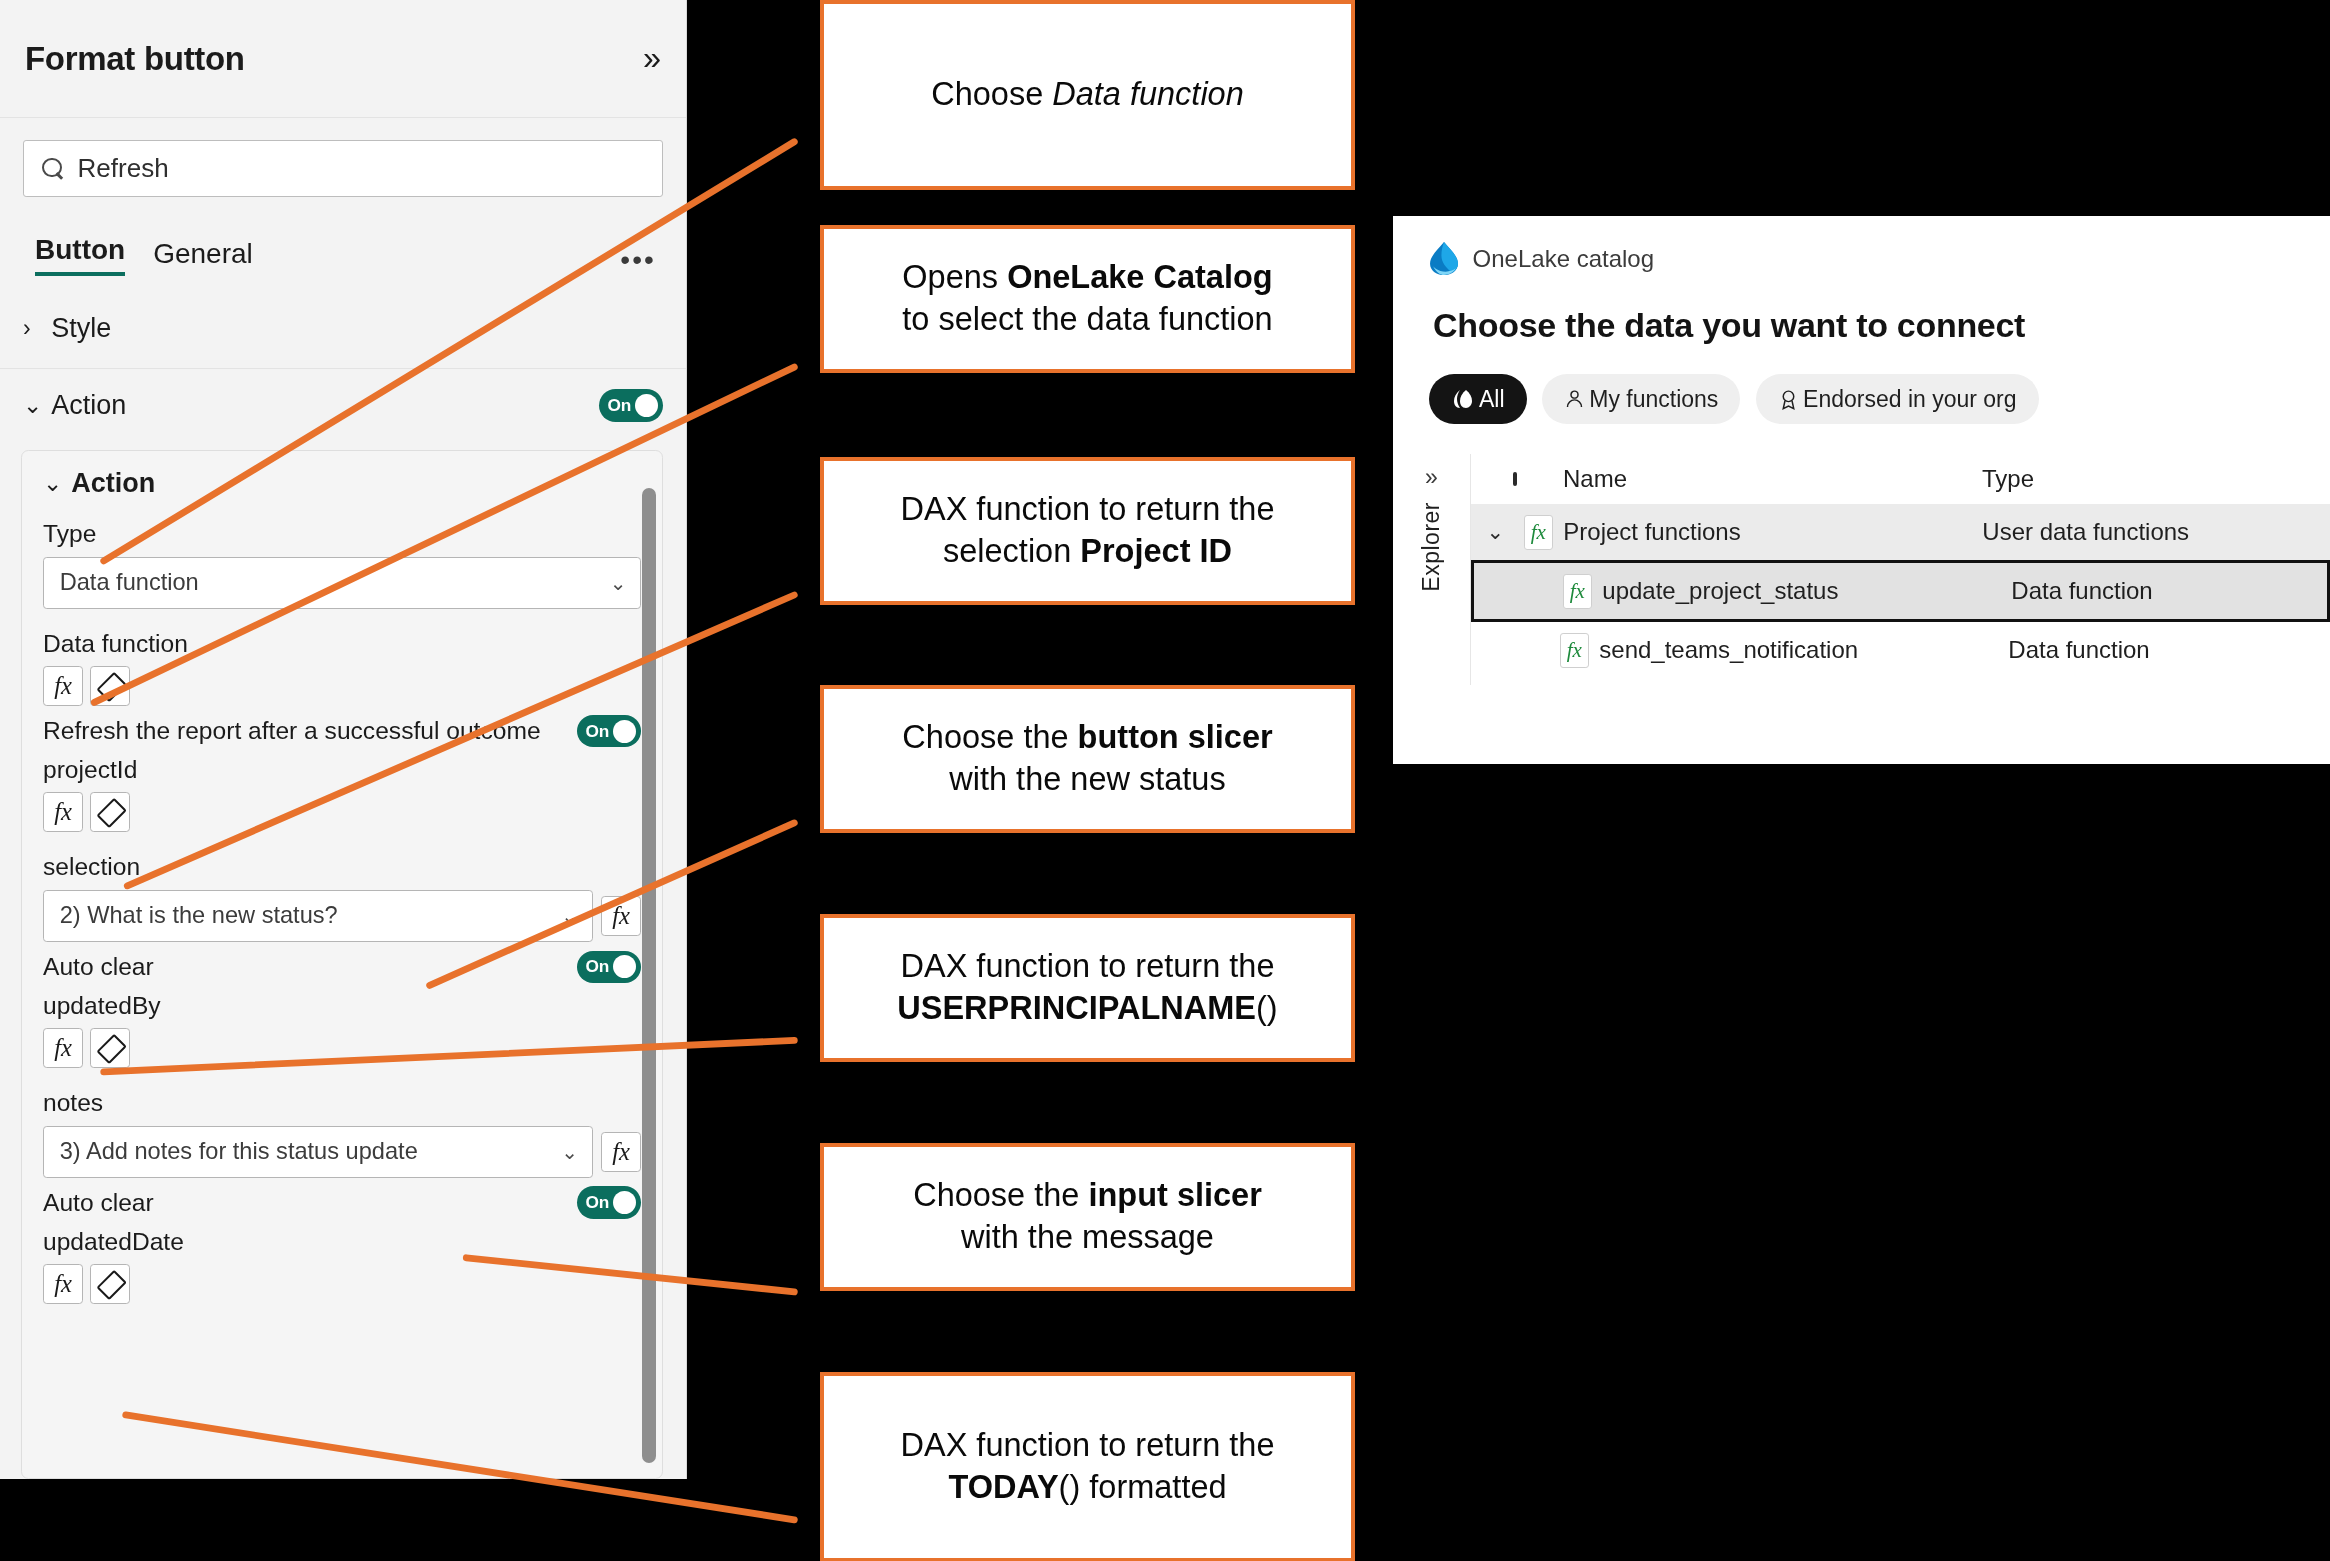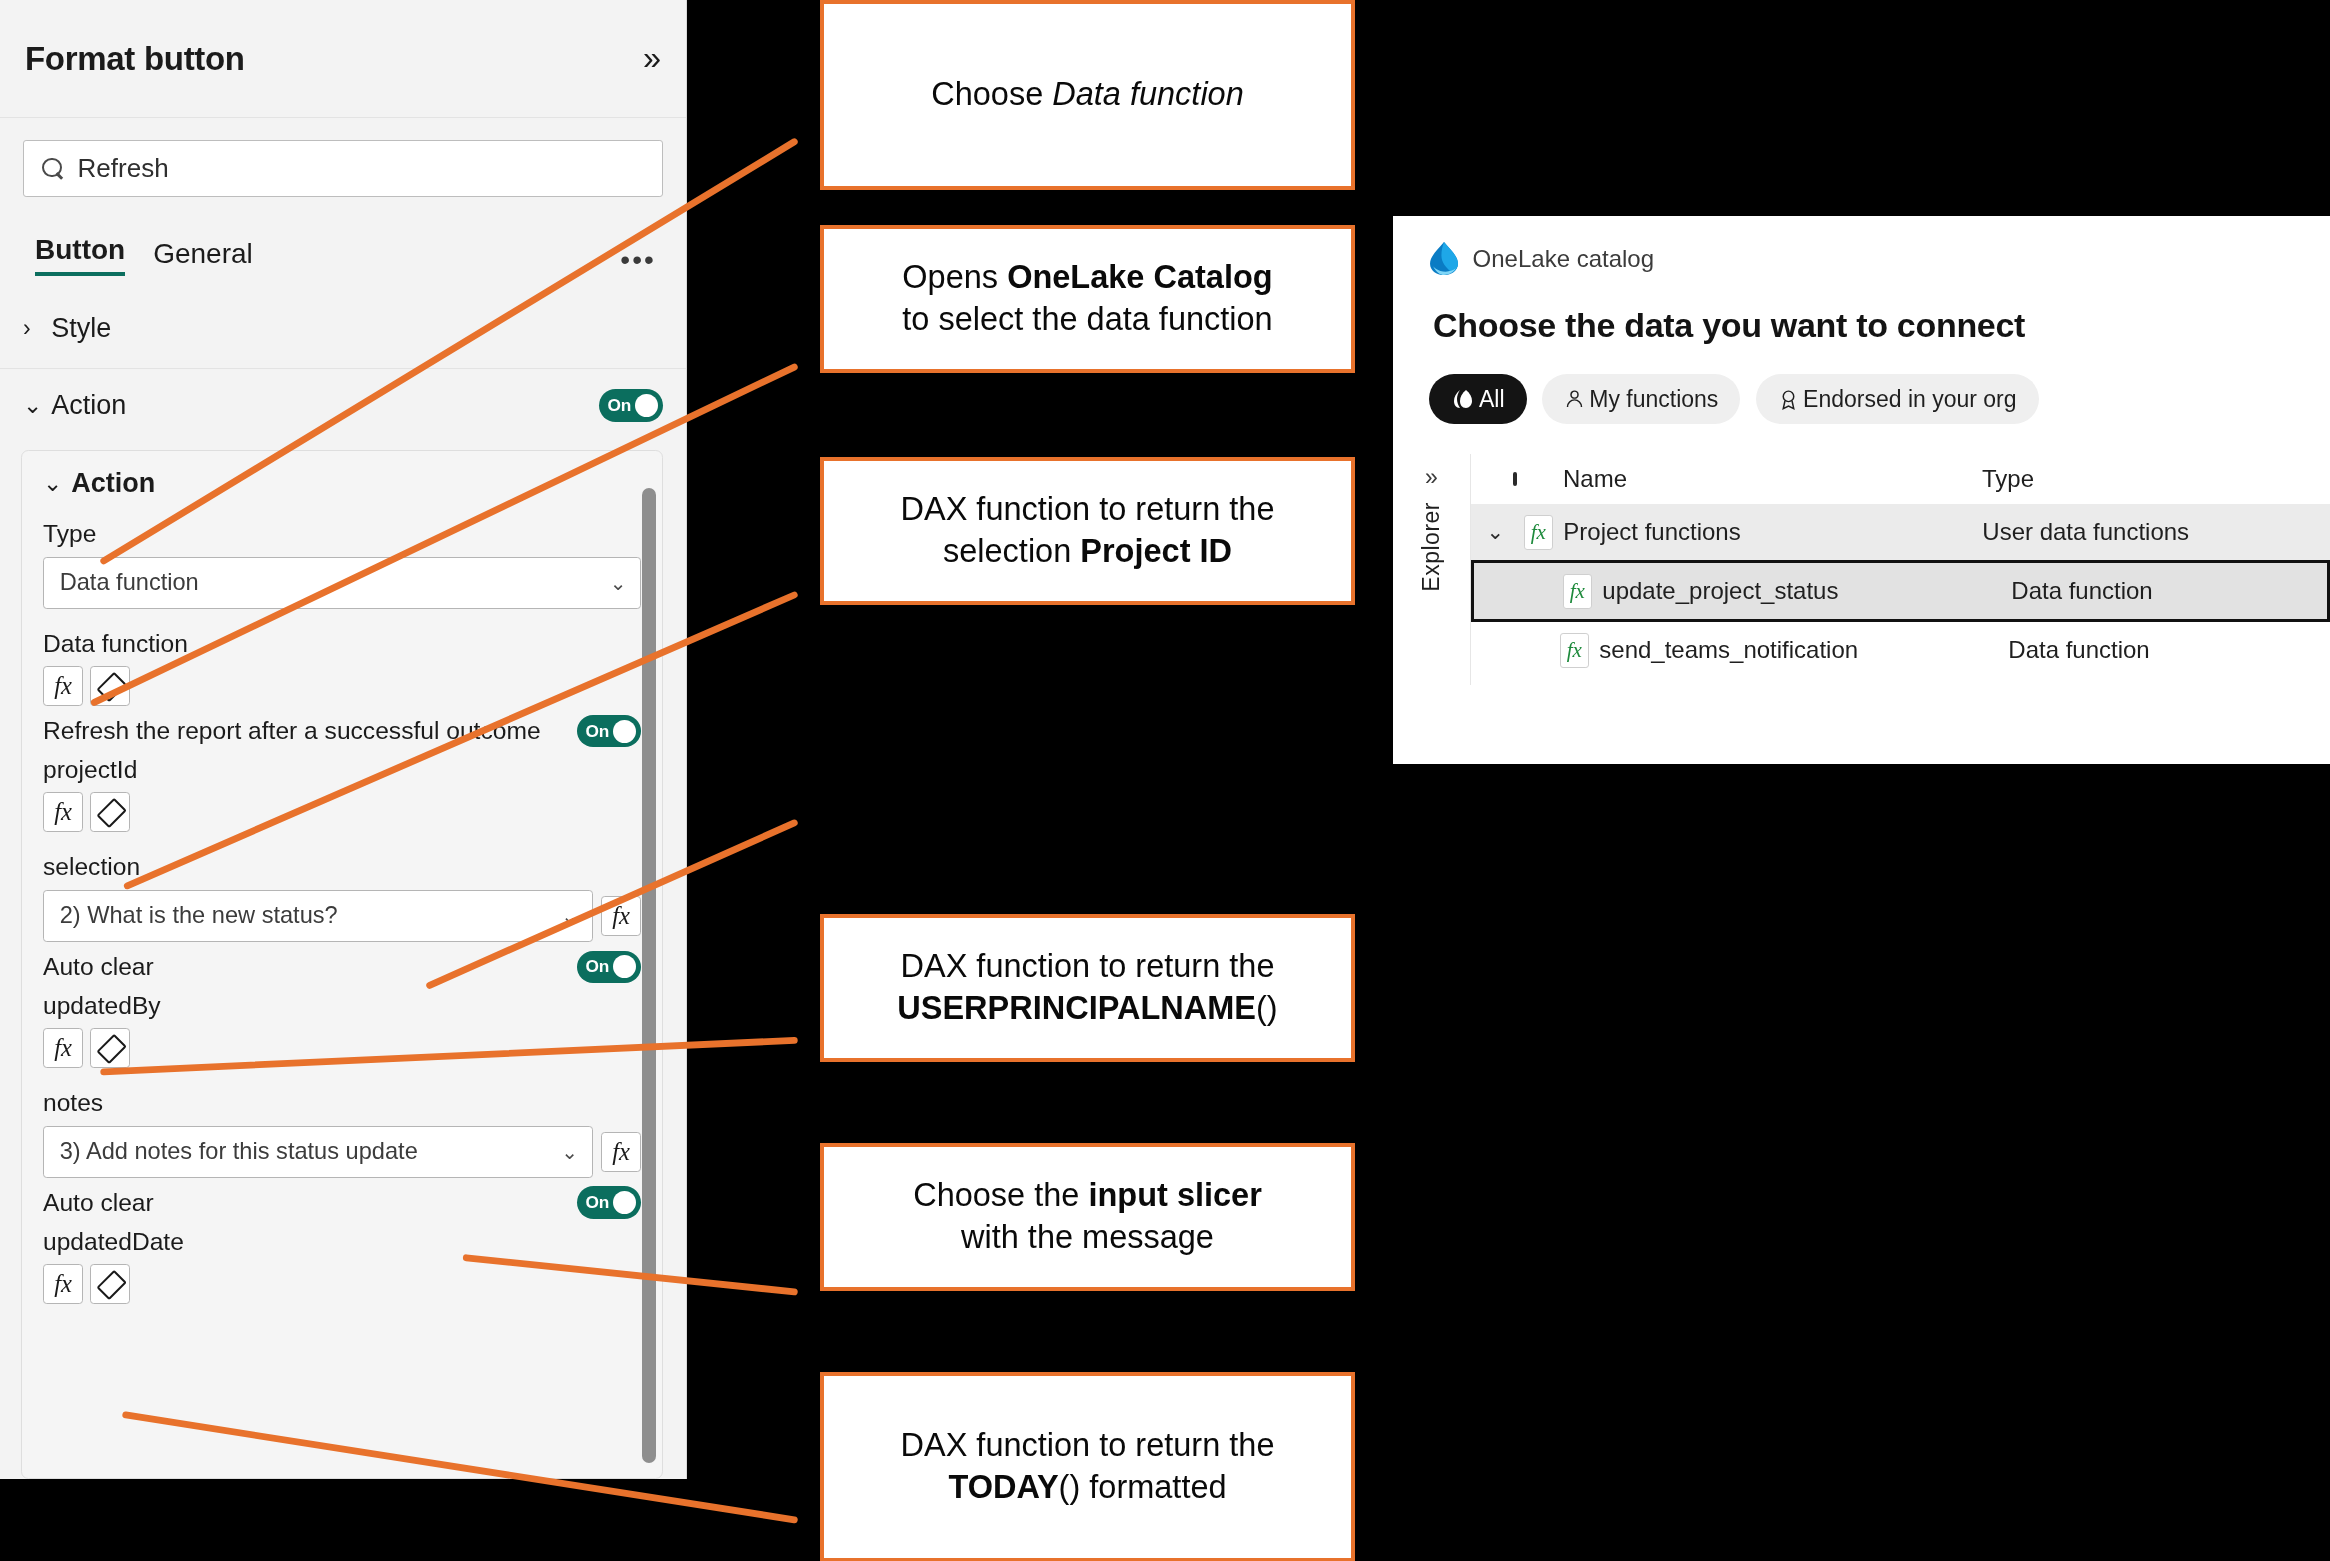--- a/index.html
+++ b/index.html
@@ -327,20 +327,23 @@
 
   <div class="callout" style="left:820px; top:225px;  width:535px; height:148px;">
     <p>Opens <b>OneLake Catalog</b><br>to select the data function</p>
   </div>
   <div class="callout" style="left:820px; top:0px;    width:535px; height:190px;">
     <p>Choose <i>Data function</i></p>
   </div>
   <div class="callout" style="left:820px; top:457px;  width:535px; height:148px;">
     <p>DAX function to return the<br>selection <b>Project ID</b></p>
   </div>
+  <div class="callout" style="left:820px; top:685px; width:535px; height:148px;">
+    <p>Choose the <b>button slicer</b><br>with the new status</p>
+  </div>
   <div class="callout" style="left:820px; top:914px; width:535px; height:148px;">
     <p>DAX function to return the<br><b>USERPRINCIPALNAME</b>()</p>
   </div>
   <div class="callout" style="left:820px; top:1143px; width:535px; height:148px;">
     <p>Choose the <b>input slicer</b><br>with the message</p>
   </div>
   <div class="callout" style="left:820px; top:1372px; width:535px; height:190px;">
     <p>DAX function to return the<br><b>TODAY</b>() formatted</p>
   </div>
 

